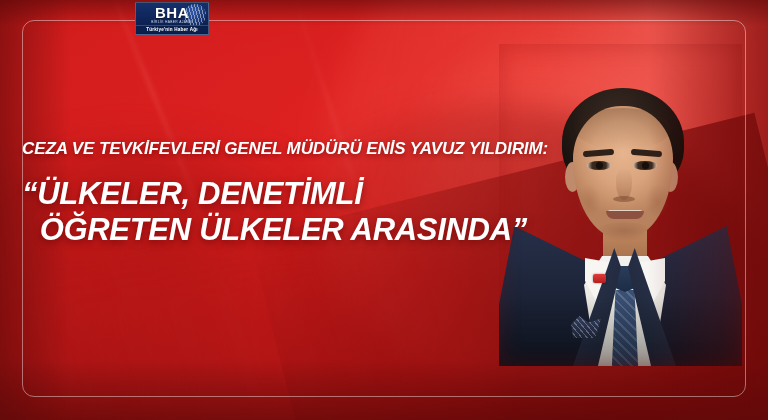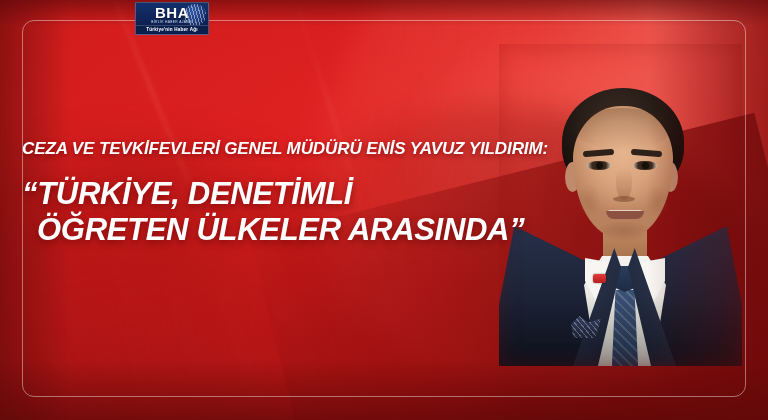--- a/index.html
+++ b/index.html
@@ -83,21 +83,21 @@
   
   .kicker{position:absolute;left:22px;top:139px;width:460px;
     font-size:17px;font-weight:bold;font-style:italic;color:#ffffff;letter-spacing:-.1px;
     text-shadow:0 2px 5px rgba(90,0,0,.55);white-space:nowrap;}
 
   
   .headline{position:absolute;left:22px;top:176px;width:505px;}
   .hl-line{font-size:31px;line-height:36px;font-weight:bold;font-style:italic;color:#ffffff;
     letter-spacing:-.3px;text-shadow:0 3px 7px rgba(85,0,0,.55);white-space:nowrap;}
   .hl-line.l2{padding-left:9px;}
-  .hl-line.l3{padding-left:15px;}
+  .hl-line.l3{padding-left:3px;text-align:right;}
 
   
   .portrait{position:absolute;left:499px;top:44px;width:243px;height:322px;overflow:hidden;}
   .p-inner{position:absolute;inset:0;}
   
   .hair{position:absolute;left:63px;top:44px;width:122px;height:108px;border-radius:50% 50% 44% 44%;
     background:radial-gradient(60% 70% at 45% 28%,#3b2b23 0%,#241a15 60%,#140e0b 100%);}
   
   .ear{position:absolute;top:118px;width:15px;height:30px;border-radius:50%;
     background:#c08b6c;}
@@ -237,17 +237,17 @@
     <div class="logo-sub1">BİRLİK HABER AJANSI</div>
     <div class="logo-band">
       <div class="logo-sub2">Türkiye'nin Haber Ağı</div>
     </div>
   </div>
 
 
   <div class="kicker">CEZA VE TEVKİFEVLERİ GENEL MÜDÜRÜ ENİS YAVUZ YILDIRIM:</div>
 
   <div class="headline">
-    <div class="hl-line l1">“TÜRKİYE, DENETİMLİ</div>
+    <div class="hl-line l1">“ÜLKELER, DENETİMLİ</div>
     <div class="hl-line l3">ÖĞRETEN ÜLKELER ARASINDA”</div>
   </div>
 
 </div>
 
 </body></html>

